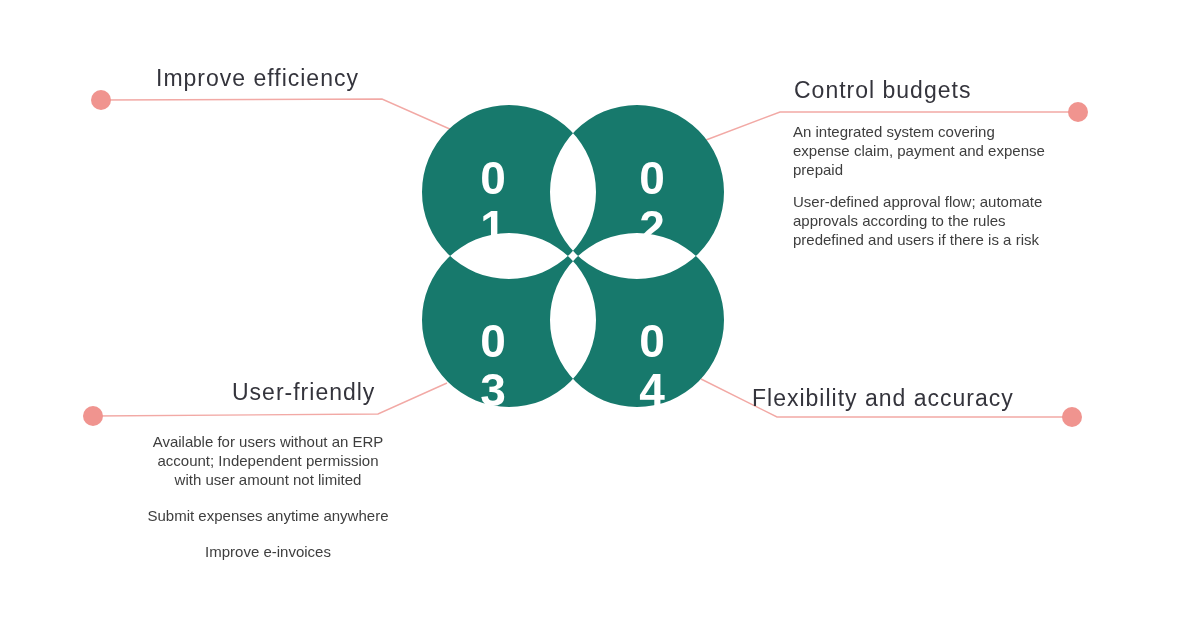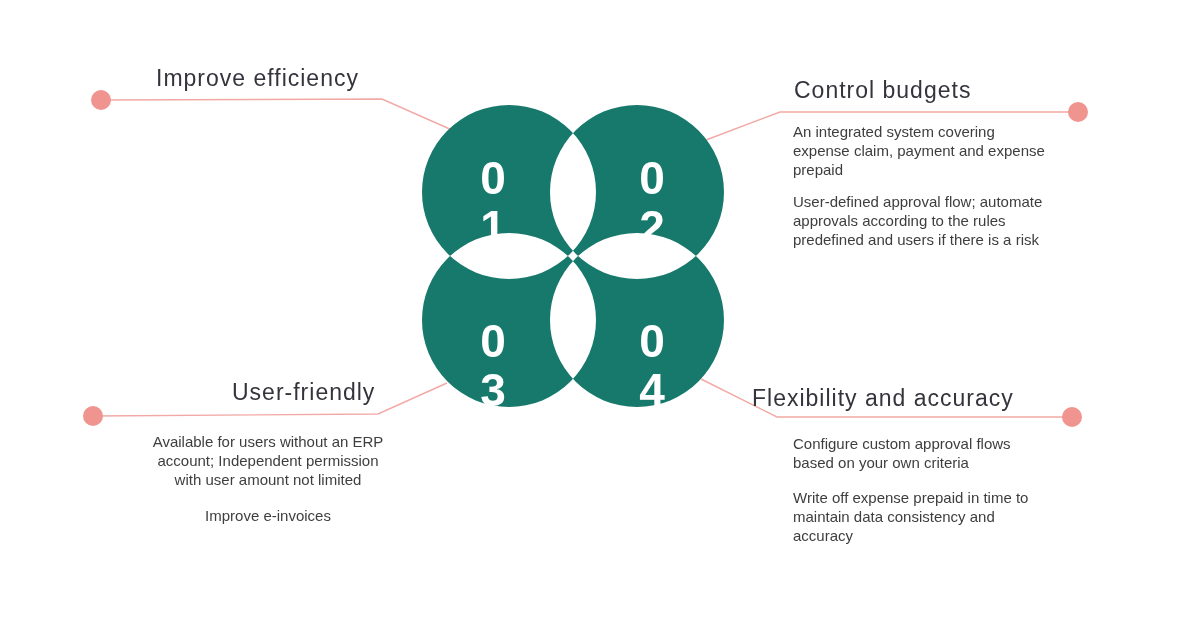--- a/index.html
+++ b/index.html
@@ -115,25 +115,19 @@
     <div class="para">User-defined approval flow; automate
 approvals according to the rules
 predefined and users if there is a risk</div>
   </div>
 
   <div class="section-title t-user">User-friendly</div>
   <div class="body-block b-user">
     <div class="para">Available for users without an ERP
 account; Independent permission
 with user amount not limited</div>
+    <div class="para">Submit expenses anytime anywhere</div>
     <div class="para">Improve e-invoices</div>
   </div>
 
   <div class="section-title t-flex">Flexibility and accuracy</div>
-  <div class="body-block b-flex">
-    <div class="para">Configure custom approval flows
-based on your own criteria</div>
-    <div class="para">Write off expense prepaid in time to
-maintain data consistency and
-accuracy</div>
-  </div>
 
 </div>
 
 </body></html>

